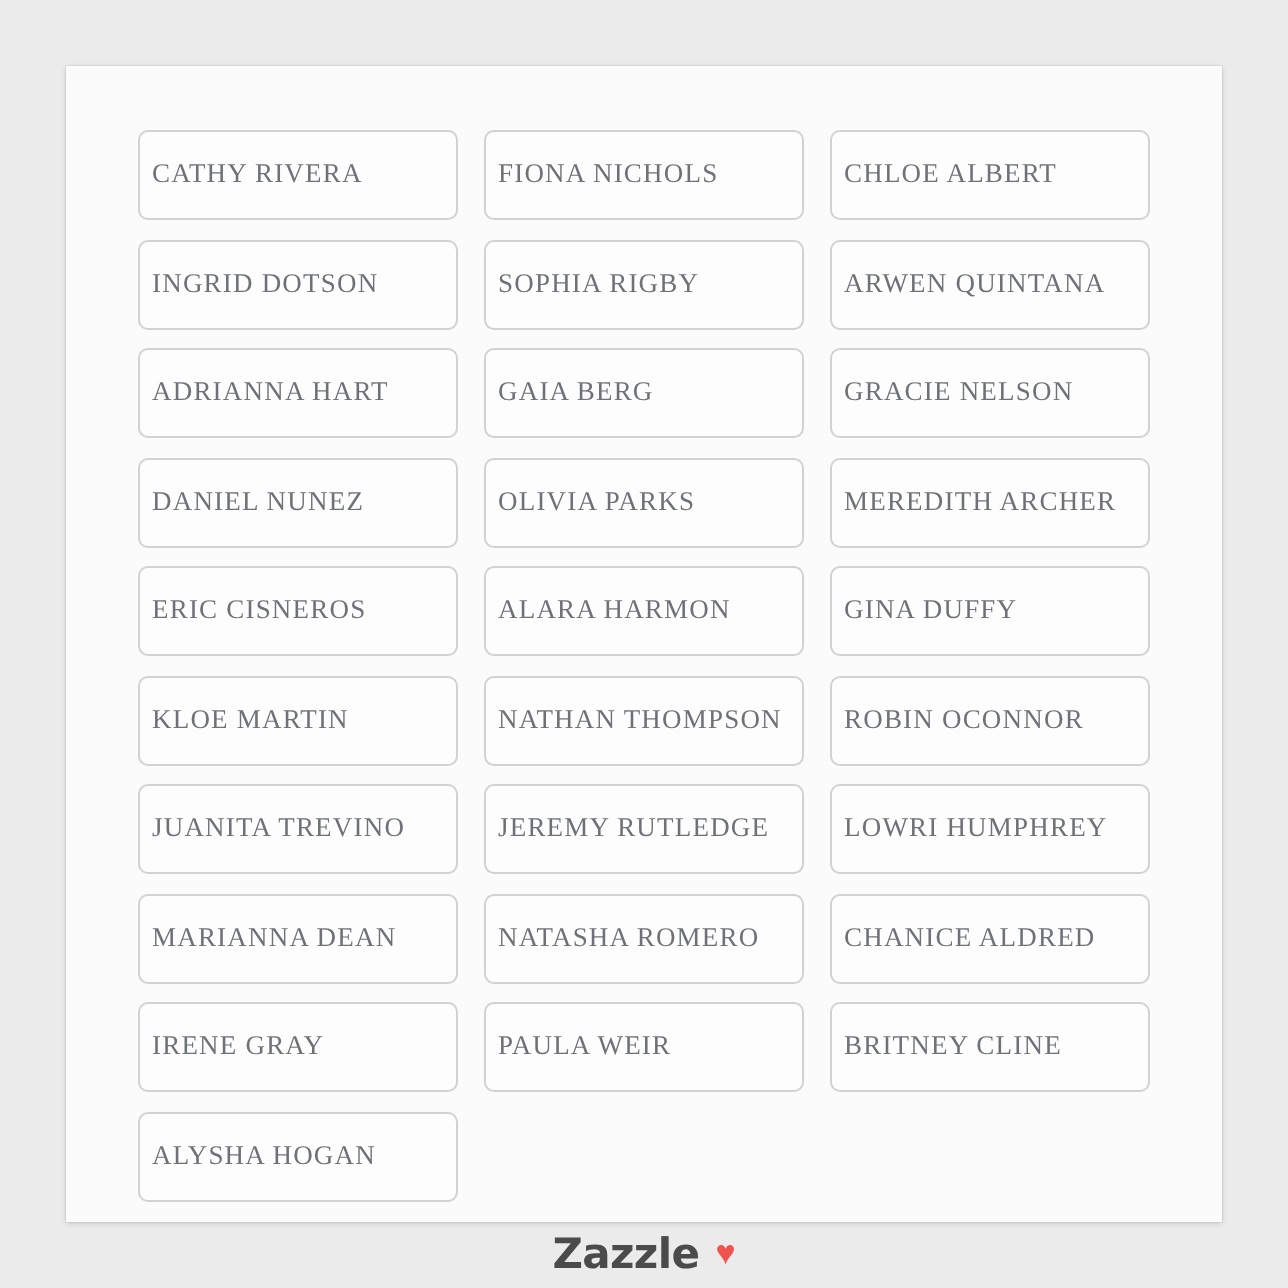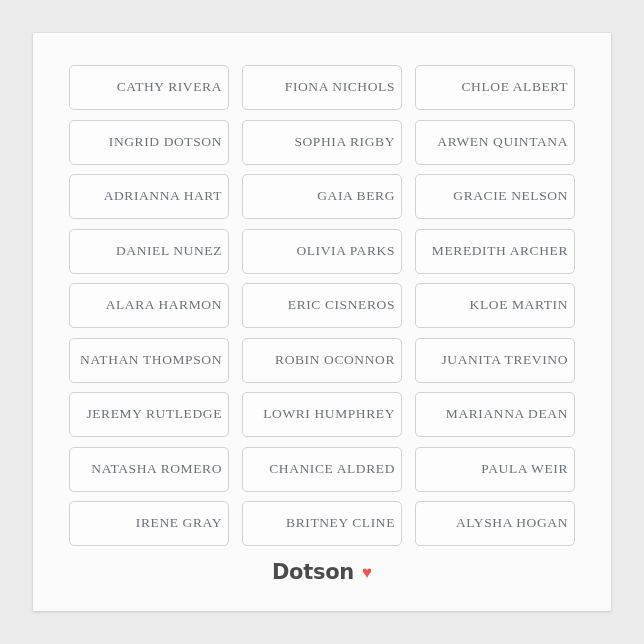--- a/index.html
+++ b/index.html
@@ -40,21 +40,21 @@
     row-gap: 9.5px;
     margin-top: 20px;
   }
   .label {
     height: 45px;
     border: 1px solid #d2d2d2;
     border-radius: 5px;
     background: #fdfdfd;
     display: flex;
     align-items: center;
-    justify-content: flex-end;
+    justify-content: flex-start;
     box-sizing: border-box;
   }
   .label-text {
     font-family: "Liberation Serif", serif;
     font-size: 13.5px;
     letter-spacing: 0.6px;
     color: #6e7277;
     text-align: center;
     line-height: 1.1;
     padding: 0 6px;
@@ -118,24 +118,27 @@
       <div class="label">
           <span class="label-text">Daniel Nunez</span>
         </div>
       <div class="label">
           <span class="label-text">Olivia Parks</span>
         </div>
       <div class="label">
           <span class="label-text">Meredith Archer</span>
         </div>
       <div class="label">
+          <span class="label-text">Eric Cisneros</span>
+        </div>
+      <div class="label">
           <span class="label-text">Alara Harmon</span>
         </div>
       <div class="label">
-          <span class="label-text">Eric Cisneros</span>
+          <span class="label-text">Gina Duffy</span>
         </div>
       <div class="label">
           <span class="label-text">Kloe Martin</span>
         </div>
       <div class="label">
           <span class="label-text">Nathan Thompson</span>
         </div>
       <div class="label">
           <span class="label-text">Robin Oconnor</span>
         </div>
@@ -151,30 +154,30 @@
       <div class="label">
           <span class="label-text">Marianna Dean</span>
         </div>
       <div class="label">
           <span class="label-text">Natasha Romero</span>
         </div>
       <div class="label">
           <span class="label-text">Chanice Aldred</span>
         </div>
       <div class="label">
-          <span class="label-text">Paula Weir</span>
+          <span class="label-text">Irene Gray</span>
         </div>
       <div class="label">
-          <span class="label-text">Irene Gray</span>
+          <span class="label-text">Paula Weir</span>
         </div>
       <div class="label">
           <span class="label-text">Britney Cline</span>
         </div>
       <div class="label">
           <span class="label-text">Alysha Hogan</span>
         </div>
     </div>
     <div class="brand">
-      <span class="brand-name">Dotson</span>
+      <span class="brand-name">Zazzle</span>
       <span class="brand-heart">♥</span>
     </div>
   </div>
 </div>
 
 </body></html>

